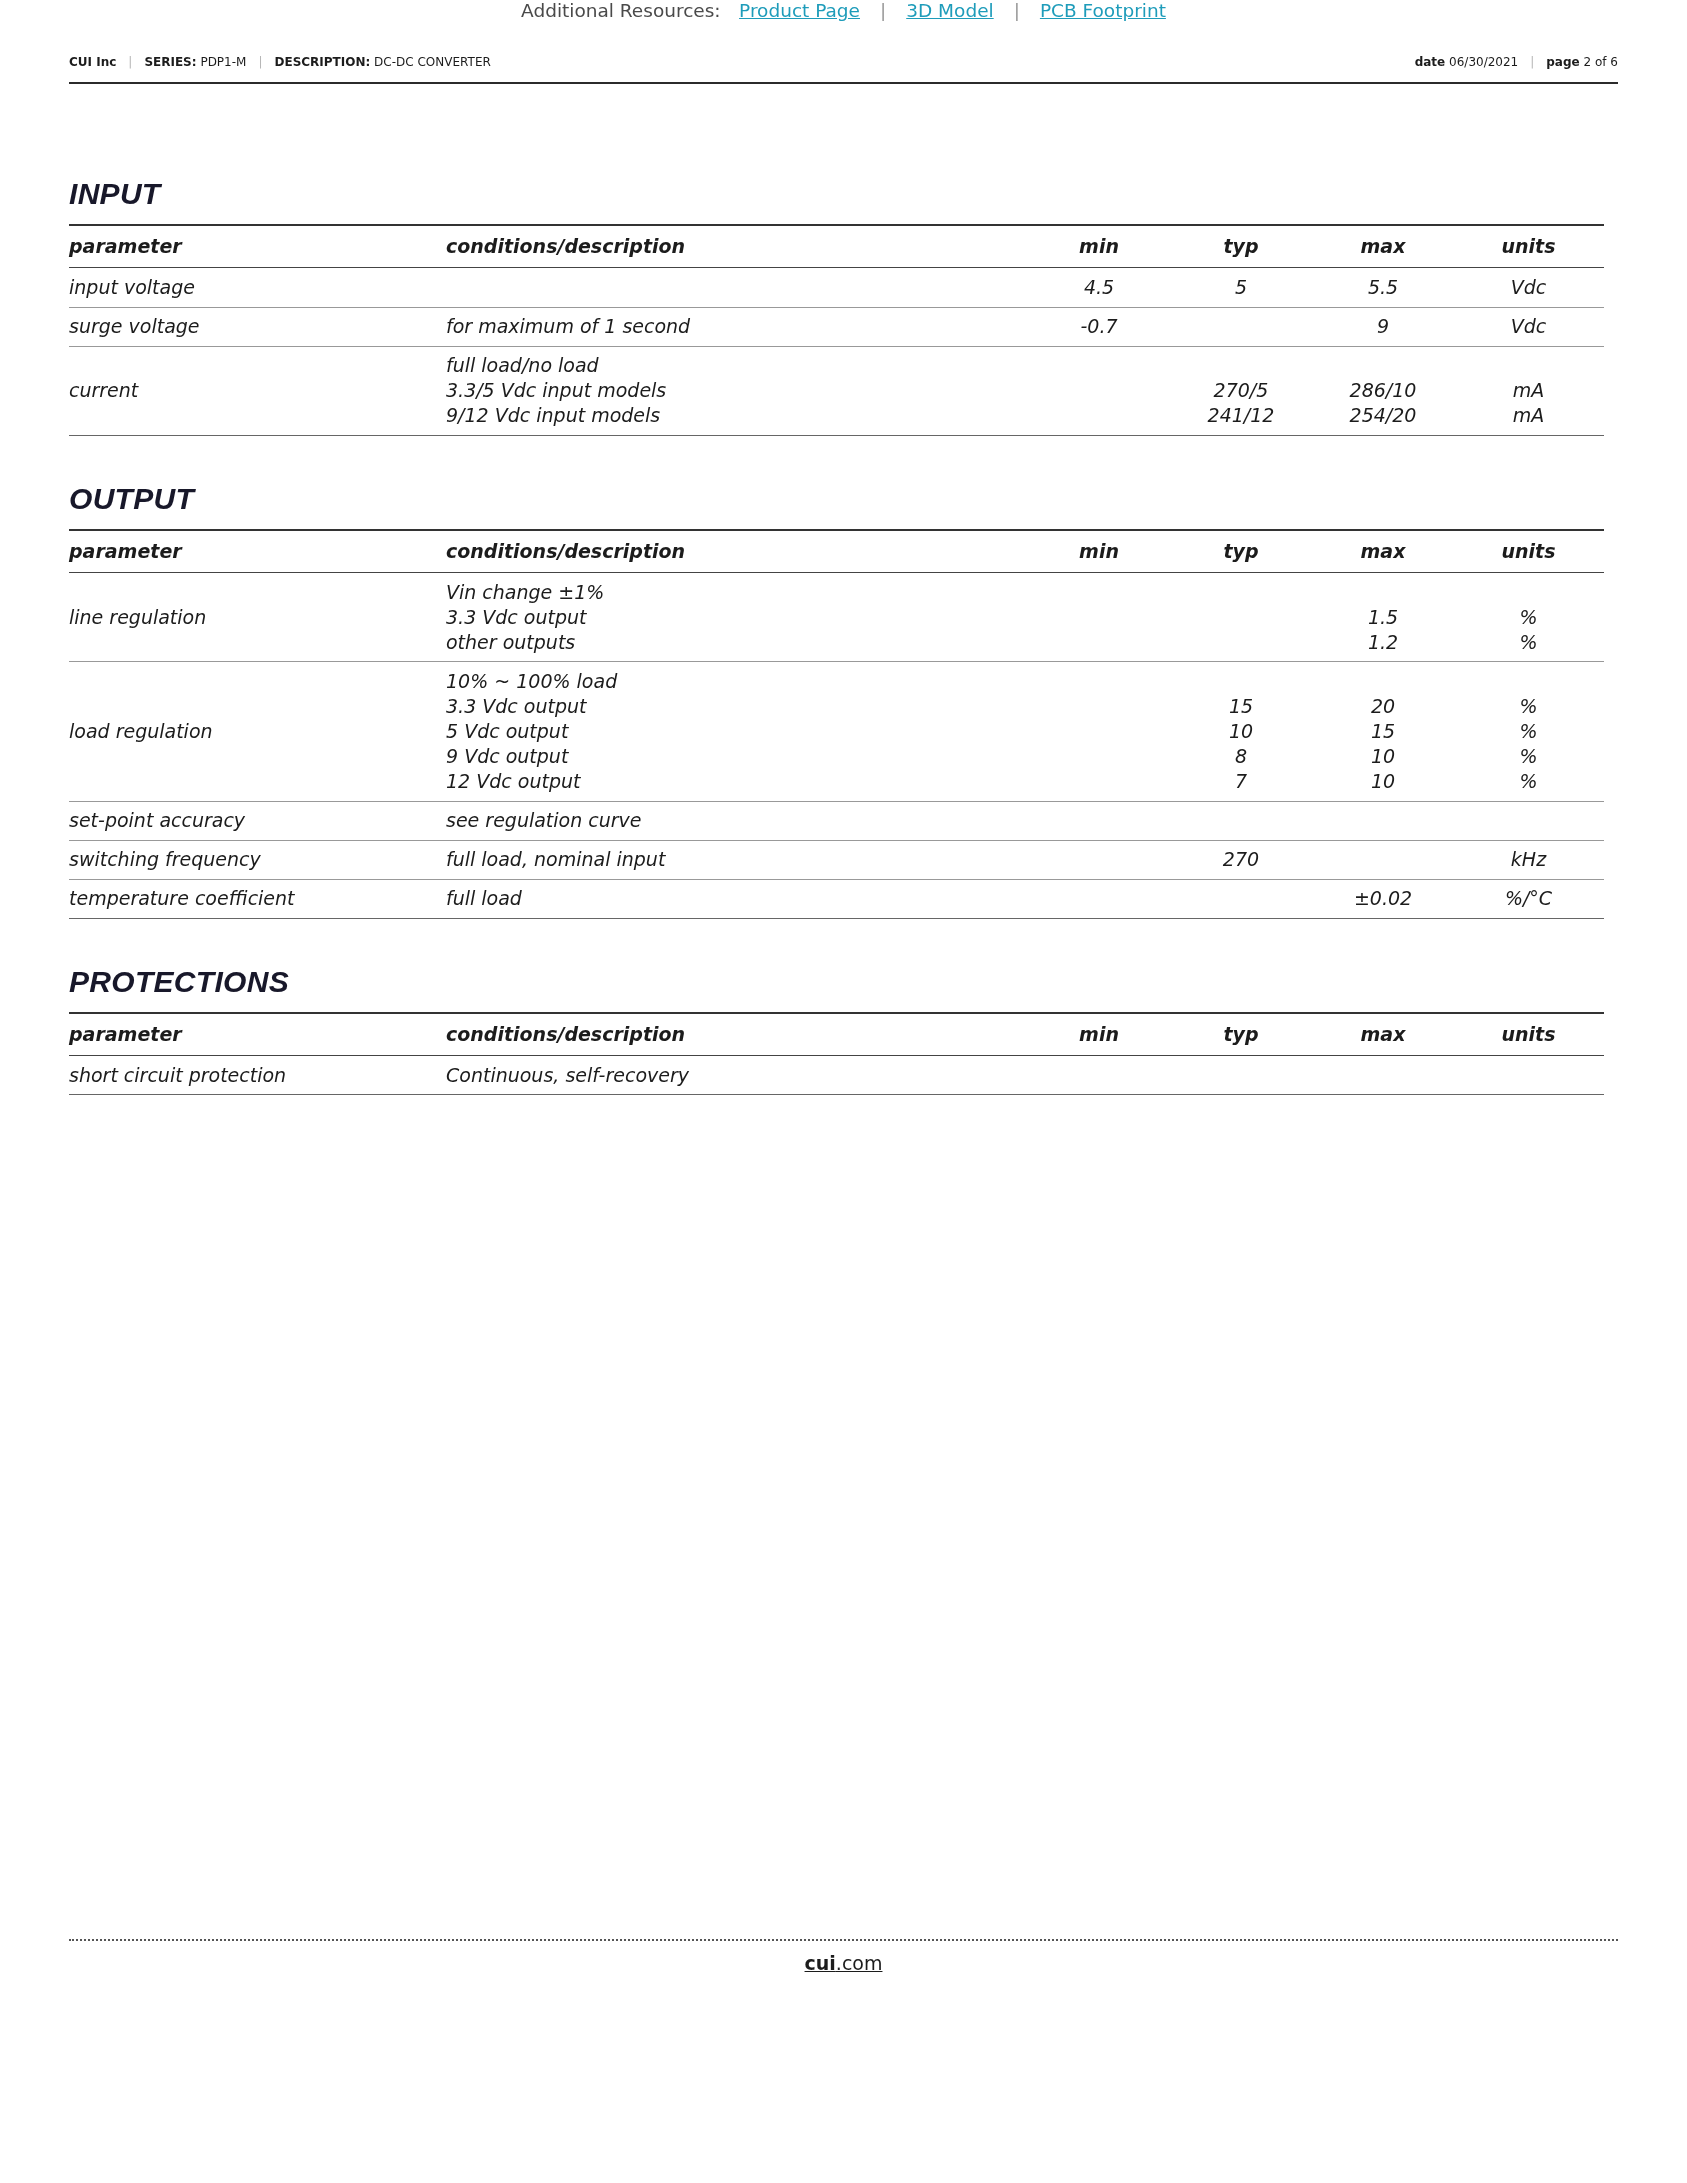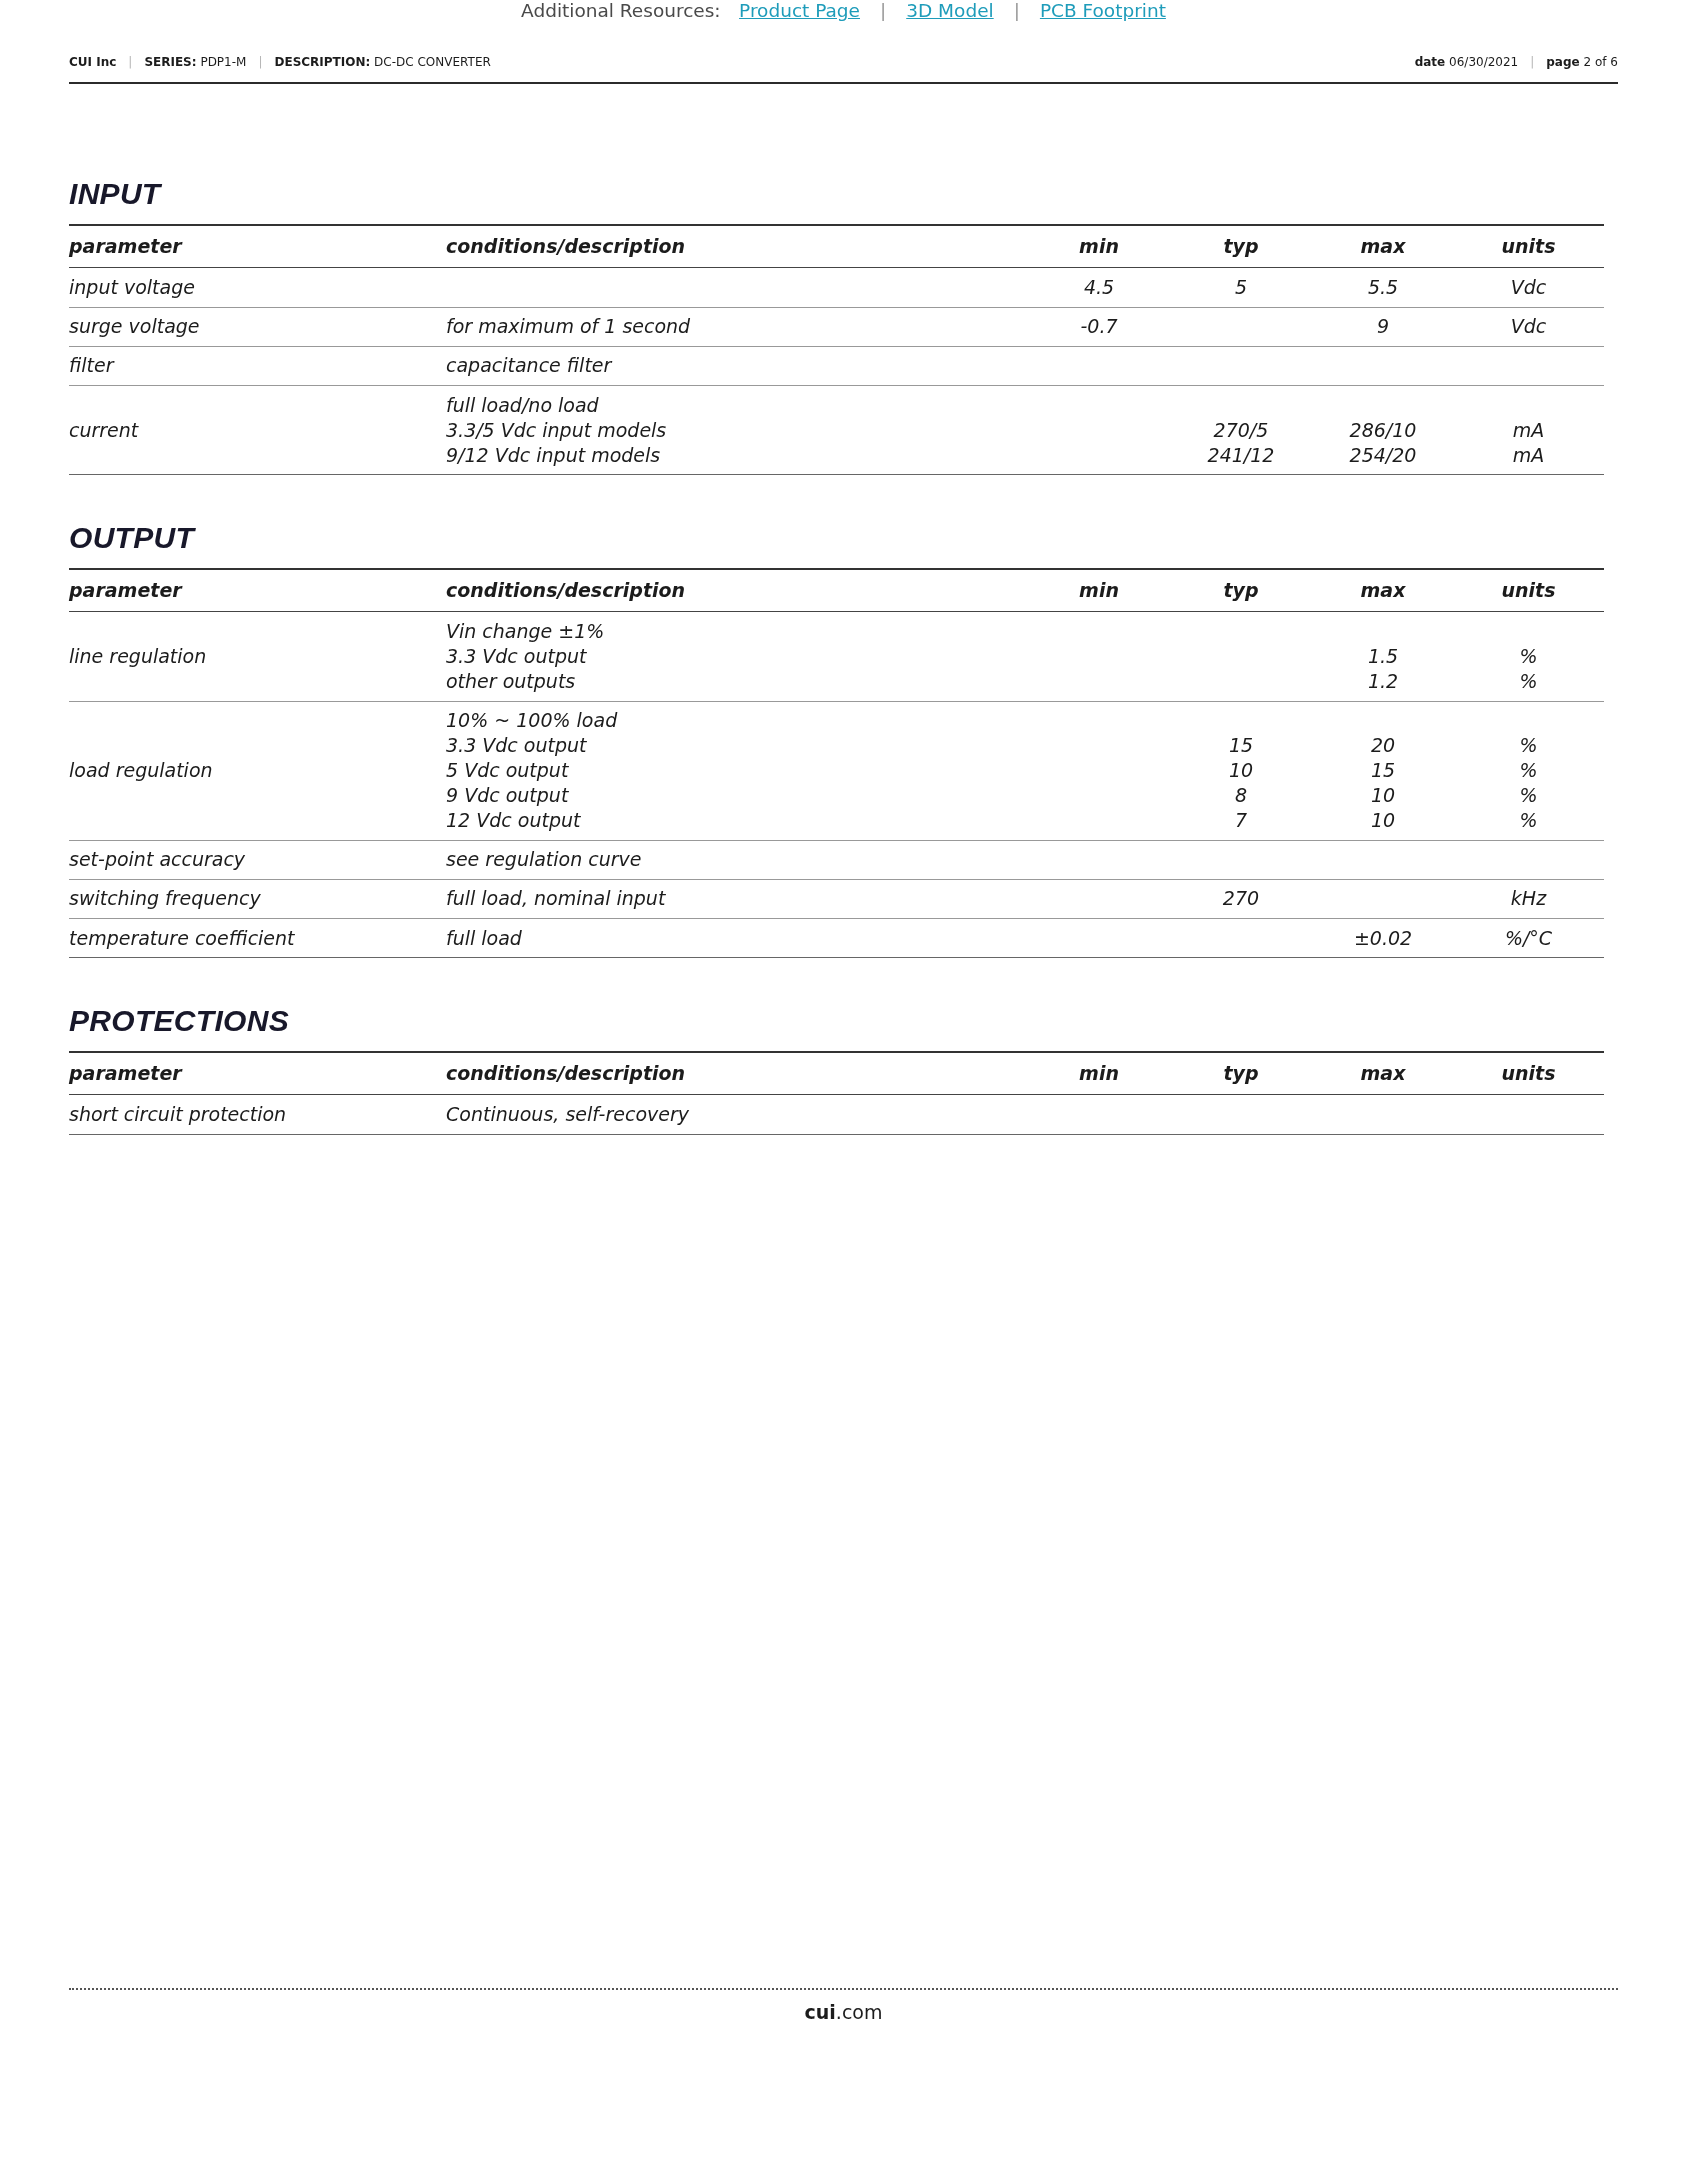--- a/index.html
+++ b/index.html
@@ -79,21 +79,22 @@
   .trow:last-child { border-bottom:1.3px solid #666666; }
   .cell { font-size:19px; line-height:25px; }
   .cell .line { line-height:25px; min-height:25px; }
   .left { text-align:left; }
   .num { text-align:center; }
 
   
   .footer {
     position:absolute;
     left:69px; right:69px;
-    top:1988px;
+    top:1939px;
+    text-decoration:underline;
   }
   .footer .dots { border-top:2px dotted #555555; height:0; }
   .footer .brand {
     text-align:center;
     margin-top:10.6px;
     font-size:19px;
     color:#1c1c1c;
   }
   .footer .brand .b { font-weight:bold; }
 </style>
@@ -155,30 +156,20 @@
               </div>
     <div class="cell num"></div>
     <div class="cell num">
                 <div class="line">9</div>
               </div>
     <div class="cell num">
                 <div class="line">Vdc</div>
               </div>
   </div>
 
-  <div class="trow">
-    <div class="cell left">filter</div>
-    <div class="cell left">
-                <div class="line">capacitance filter</div>
-              </div>
-    <div class="cell num"></div>
-    <div class="cell num"></div>
-    <div class="cell num"></div>
-    <div class="cell num"></div>
-  </div>
 
   <div class="trow">
     <div class="cell left">current</div>
     <div class="cell left">
                 <div class="line">full load/no load</div>
                 <div class="line">3.3/5 Vdc input models</div>
                 <div class="line">9/12 Vdc input models</div>
               </div>
     <div class="cell num"></div>
     <div class="cell num">

